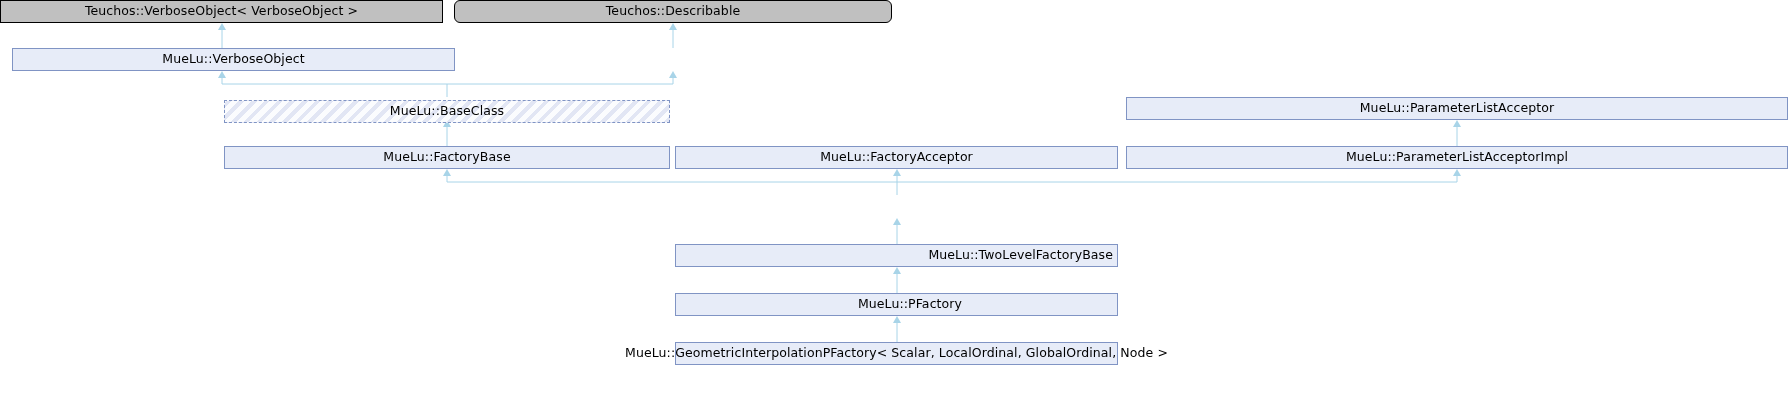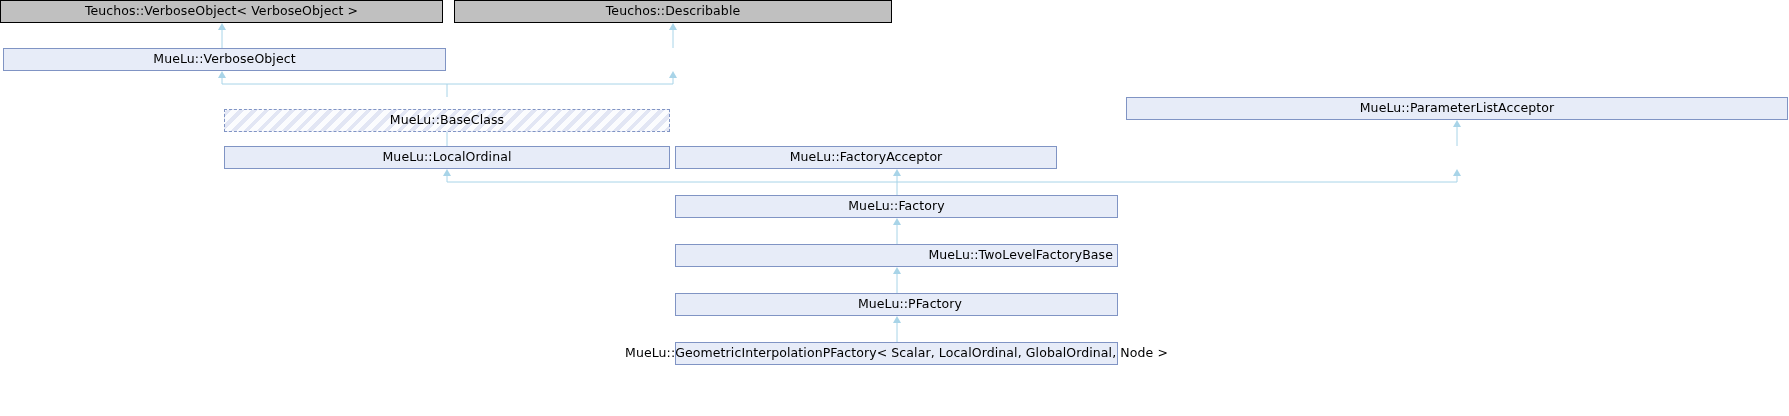--- a/index.html
+++ b/index.html
@@ -90,40 +90,40 @@
       <line x1="447" y1="182" x2="447" y2="176" stroke="#a8d4e8" stroke-width="1" marker-end="url(#arrowUp)"></line>
       <line x1="897" y1="182" x2="897" y2="176" stroke="#a8d4e8" stroke-width="1" marker-end="url(#arrowUp)"></line>
       <line x1="1457" y1="182" x2="1457" y2="176" stroke="#a8d4e8" stroke-width="1" marker-end="url(#arrowUp)"></line>
       <line x1="897" y1="244" x2="897" y2="225" stroke="#a8d4e8" stroke-width="1" marker-end="url(#arrowUp)"></line>
       <line x1="897" y1="293" x2="897" y2="274" stroke="#a8d4e8" stroke-width="1" marker-end="url(#arrowUp)"></line>
       <line x1="897" y1="342" x2="897" y2="323" stroke="#a8d4e8" stroke-width="1" marker-end="url(#arrowUp)"></line>
     </svg>
 <div class="node base" style="left: 0px; top: 0px; width: 443px; align-items: center;">
       <span class="label">Teuchos::VerboseObject&lt; VerboseObject &gt;</span>
     </div>
-    <div class="node base" style="left: 454px; top: 0px; width: 438px;">
+    <div class="node base" style="left: 454px; top: 0px; width: 438px; border-radius: 6px;">
       <span class="label">Teuchos::Describable</span>
     </div>
-    <div class="node derived" style="left: 3px; top: 48px; width: 443px;">
+    <div class="node derived" style="left: 12px; top: 48px; width: 443px;">
       <span class="label">MueLu::VerboseObject</span>
     </div>
-    <div class="node abstract" style="left: 224px; top: 109px; width: 446px;">
+    <div class="node abstract" style="left: 224px; top: 100px; width: 446px;">
       <span class="label">MueLu::BaseClass</span>
     </div>
     <div class="node derived" style="left: 1126px; top: 97px; width: 662px;">
       <span class="label">MueLu::ParameterListAcceptor</span>
     </div>
     <div class="node derived" style="left: 224px; top: 146px; width: 446px;">
-      <span class="label">MueLu::LocalOrdinal</span>
+      <span class="label">MueLu::FactoryBase</span>
     </div>
-    <div class="node derived" style="left: 675px; top: 146px; width: 382px;">
+    <div class="node derived" style="left: 675px; top: 146px; width: 443px;">
       <span class="label">MueLu::FactoryAcceptor</span>
     </div>
-    <div class="node derived" style="left: 675px; top: 195px; width: 443px;">
-      <span class="label">MueLu::Factory</span>
+    <div class="node derived" style="left: 1126px; top: 146px; width: 662px;">
+      <span class="label">MueLu::ParameterListAcceptorImpl</span>
     </div>
     <div class="node derived" style="left: 675px; top: 244px; width: 443px; justify-content: flex-end;">
       <span class="label">MueLu::TwoLevelFactoryBase</span>
     </div>
     <div class="node derived" style="left: 675px; top: 293px; width: 443px; padding-left: 27px;">
       <span class="label">MueLu::PFactory</span>
     </div>
     <div class="node derived" style="left: 675px; top: 342px; width: 443px;">
       <span class="label">MueLu::GeometricInterpolationPFactory&lt; Scalar, LocalOrdinal, GlobalOrdinal, Node &gt;</span>
     </div>

